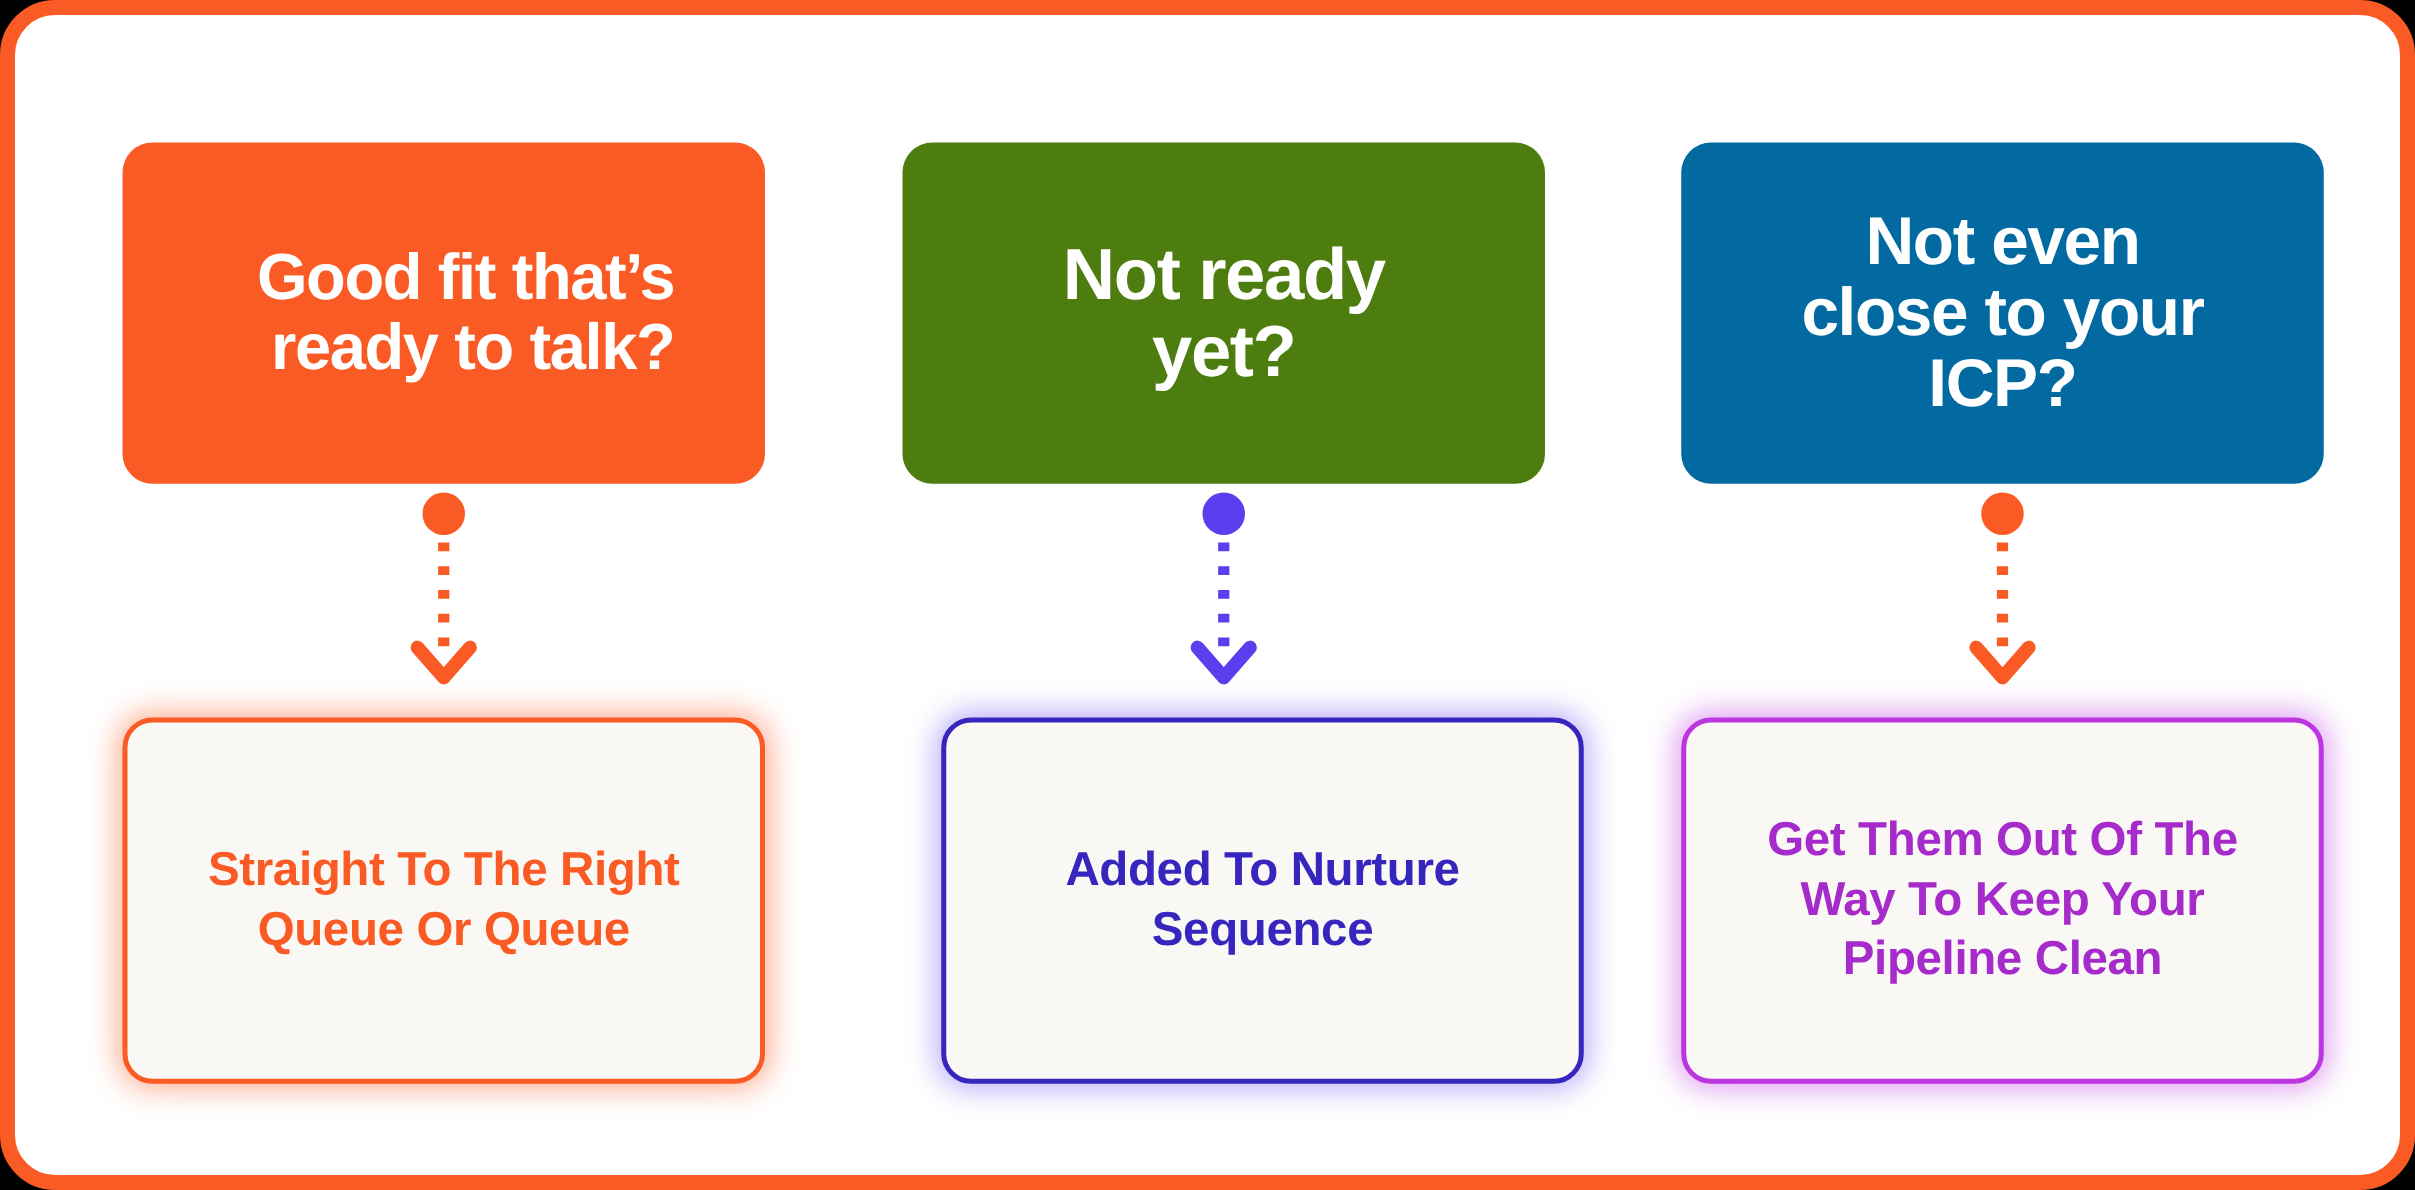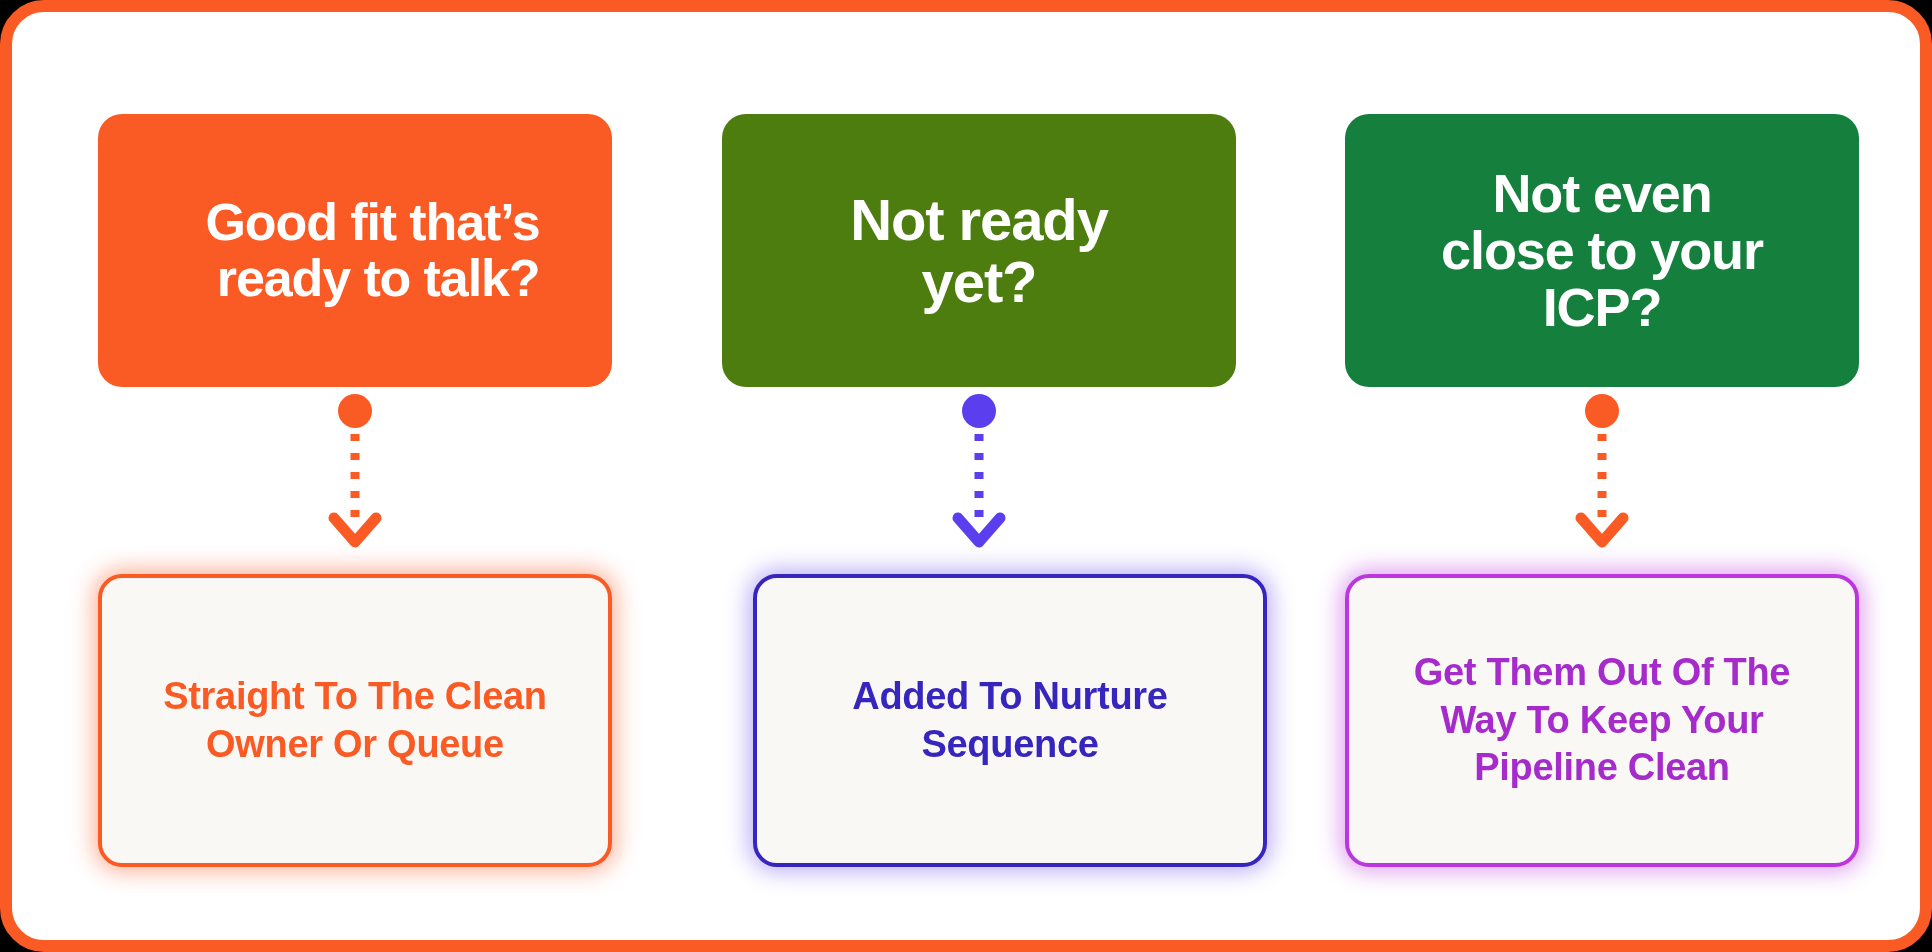--- a/index.html
+++ b/index.html
@@ -65,21 +65,21 @@
     font-family: "Liberation Sans", sans-serif;
     font-weight: bold;
     font-size: 56px;
     line-height: 1.06;
     text-align: center;
     letter-spacing: -1.1px;
     white-space: pre-line;
   }
   #card-q-0 { background: #FA5A23; }
   #card-q-1 { background: #4d7c0f; }
-  #card-q-2 { background: #15803d; }
+  #card-q-2 { background: #0369a1; }
 
   #card-q-0 .question-text { text-align: right; font-size: 52px; margin-left: 35px; }
   #card-q-1 .question-text { font-size: 58px; }
   #card-q-2 .question-text { font-size: 54px; }
 
   
   .connector {
     position: absolute;
     left: 227px;
     top: 380px;
@@ -144,21 +144,21 @@
 
       <div class="connector">
         <svg width="60" height="165" viewBox="0 0 60 165" xmlns="http://www.w3.org/2000/svg">
           <circle cx="30" cy="19" r="17" fill="#FA5A23"></circle>
           <line x1="30" y1="42" x2="30" y2="126" stroke="#FA5A23" stroke-width="9" stroke-linecap="butt" stroke-dasharray="7 12"></line>
           <polyline points="9,126 30,150 51,126" fill="none" stroke="#FA5A23" stroke-width="11" stroke-linecap="round" stroke-linejoin="round"></polyline>
         </svg>
       </div>
 
       <div class="outcome-card" id="card-o-0">
-        <div class="outcome-text">Straight To The Clean Owner Or Queue</div>
+        <div class="outcome-text">Straight To The Right Queue Or Queue</div>
       </div>
     </div>
 
     <div class="column" id="col-1">
 
       <div class="question-card" id="card-q-1">
         <div class="question-text">Not ready
 yet?</div>
       </div>
 

